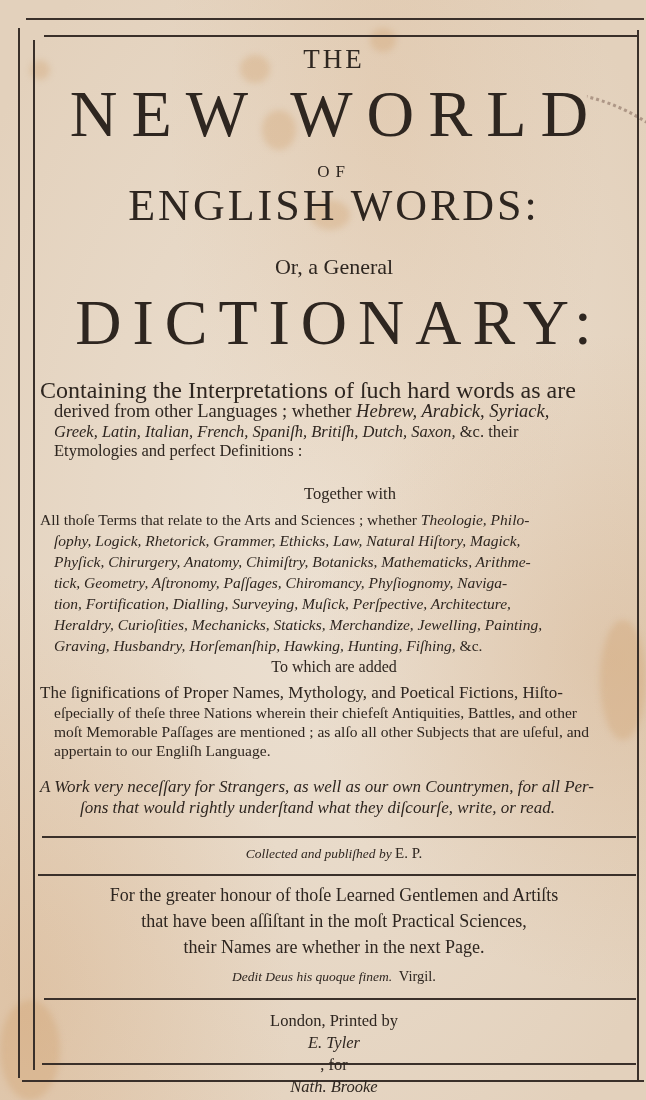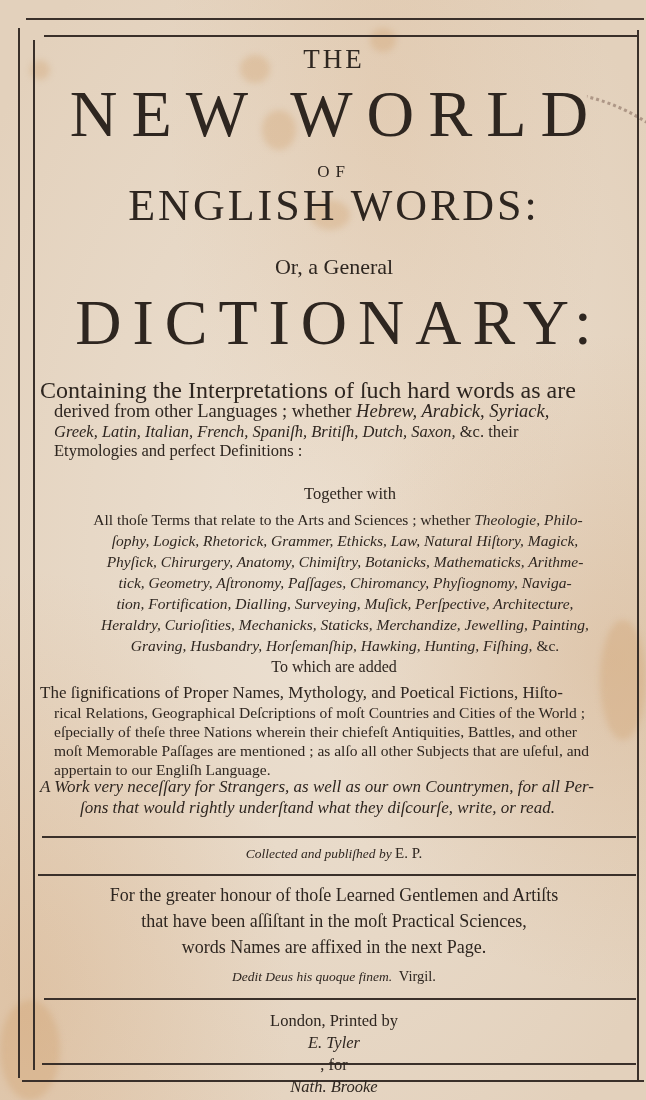--- a/index.html
+++ b/index.html
@@ -50,21 +50,21 @@
     }
     .para .pl { display: block; white-space: nowrap; }
     .p1 { top: 378px; }
     .p1 .l0 { font-size: 24px; }
     .p1 .l1 { font-size: 18.5px; padding-left: 14px; }
     .p1 .l2 { font-size: 16.5px; padding-left: 14px; margin-top: 3px; }
     .p1 .l3 { font-size: 16.5px; padding-left: 14px; margin-top: 3px; }
 
     .t-together { top: 484px; font-size: 16.5px; font-family: "Liberation Serif", serif; padding-left: 16px; }
     .p2 { top: 512px; }
-    .p2 .pl { font-size: 15.5px; margin-bottom: 5.5px; text-align: center; }
+    .p2 .pl { font-size: 15.5px; margin-bottom: 5.5px; }
     .p2 .indent { padding-left: 14px; }
 
     .t-towhich { top: 658px; font-size: 16px; font-family: "Liberation Serif", serif; }
     .p3 { top: 684px; }
     .p3 .pl { font-size: 15.5px; margin-bottom: 3.5px; }
     .p3 .indent { padding-left: 14px; }
 
     .p4 { top: 778px; }
     .p4 .pl { font-size: 17px; font-style: italic; margin-bottom: 4px; }
     .p4 .indent { padding-left: 40px; }
@@ -126,37 +126,36 @@
     <span class="pl indent ital">Phyſick, Chirurgery, Anatomy, Chimiſtry, Botanicks, Mathematicks, Arithme-</span>
     <span class="pl indent ital">tick, Geometry, Aſtronomy, Paſſages, Chiromancy, Phyſiognomy, Naviga-</span>
     <span class="pl indent ital">tion, Fortification, Dialling, Surveying, Muſick, Perſpective, Architecture,</span>
     <span class="pl indent ital">Heraldry, Curioſities, Mechanicks, Staticks, Merchandize, Jewelling, Painting,</span>
     <span class="pl indent"><span class="ital">Graving, Husbandry, Horſemanſhip, Hawking, Hunting, Fiſhing, </span><span>&amp;c.</span></span>
   </div>
 
   <div class="line t-towhich">To which are added</div>
   <div class="para p3">
     <span class="pl" style="font-size:17px;">The ſignifications of Proper Names, Mythology, and Poetical Fictions, Hiſto-</span>
-    <span class="pl indent">rical Relations, Geographical Deſcriptions of moſt Countries and Cities of the World ;</span>
     <span class="pl indent">eſpecially of theſe three Nations wherein their chiefeſt Antiquities, Battles, and other</span>
     <span class="pl indent">moſt Memorable Paſſages are mentioned ; as alſo all other Subjects that are uſeful, and</span>
     <span class="pl indent">appertain to our Engliſh Language.</span>
   </div>
 
   <div class="para p4">
     <span class="pl">A Work very neceſſary for Strangers, as well as our own Countrymen, for all Per-</span>
     <span class="pl indent">ſons that would rightly underſtand what they diſcourſe, write, or read.</span>
   </div>
 
   <div class="line t-collected"><span class="ital">Collected and publiſhed by </span><span style="font-size:15px;">E. P.</span></div>
 
   <div class="t-honour">
     <span>For the greater honour of thoſe Learned Gentlemen and Artiſts</span>
     <span>that have been aſſiſtant in the moſt Practical Sciences,</span>
-    <span>words Names are affixed in the next Page.</span>
+    <span>their Names are whether in the next Page.</span>
   </div>
 
   <div class="line t-virgil"><span class="ital">Dedit Deus his quoque finem.</span>&nbsp;&nbsp;<span style="font-size:14.5px;">Virgil.</span></div>
 
   <div class="t-imprint">
     <span>
         <span>London, Printed by </span>
         <span class="ital">E. Tyler</span>
         <span>, for </span>
         <span class="ital">Nath. Brooke</span>

